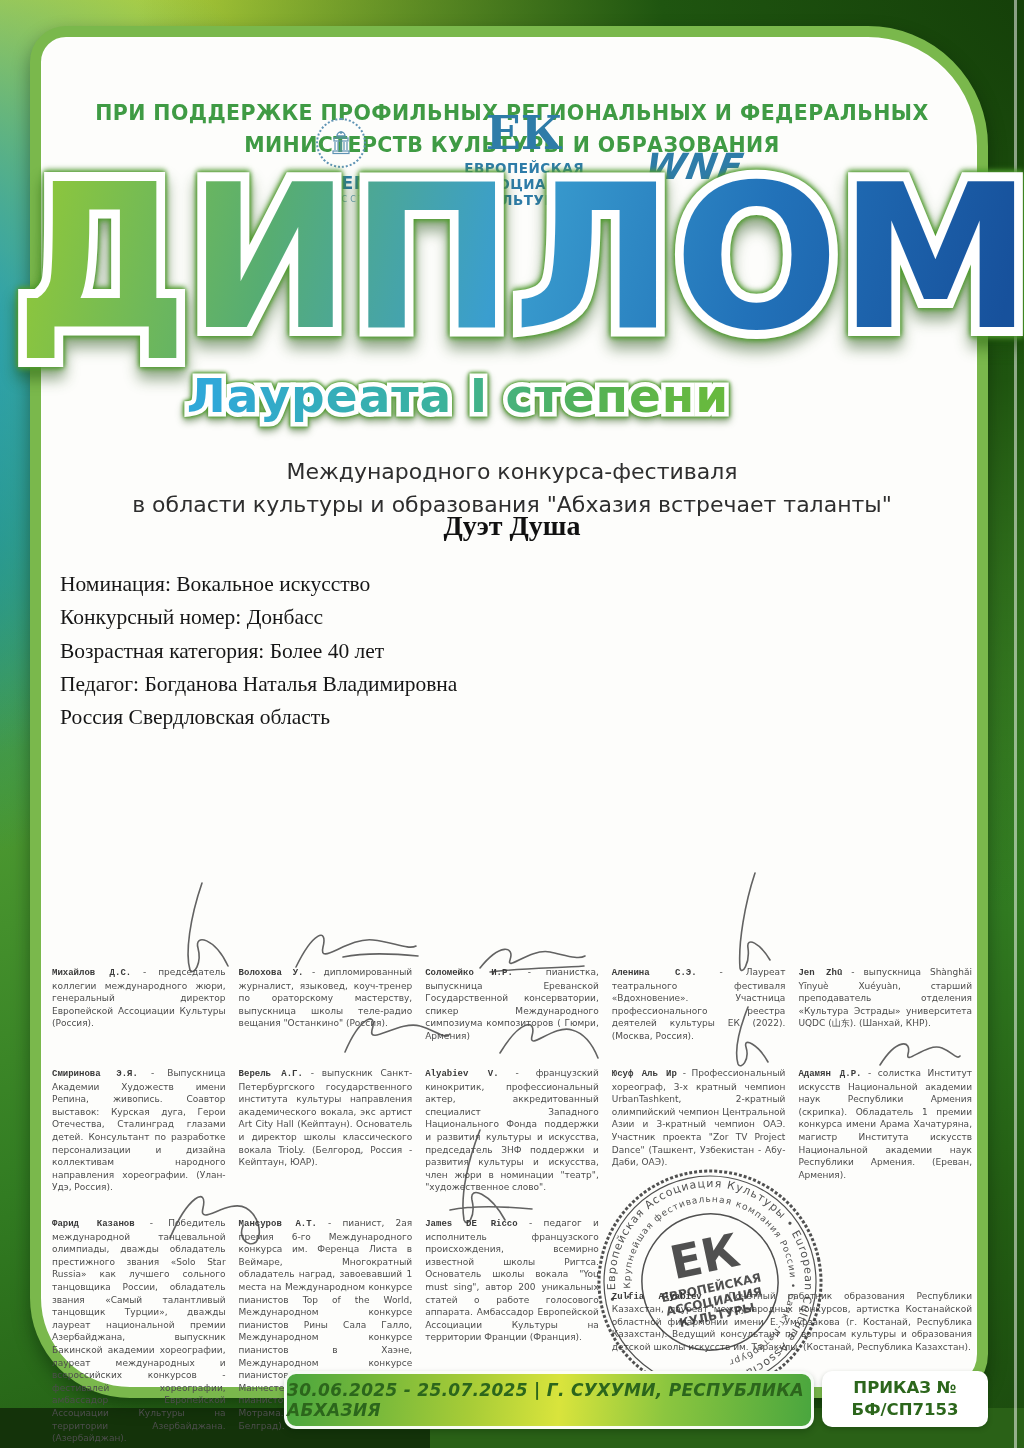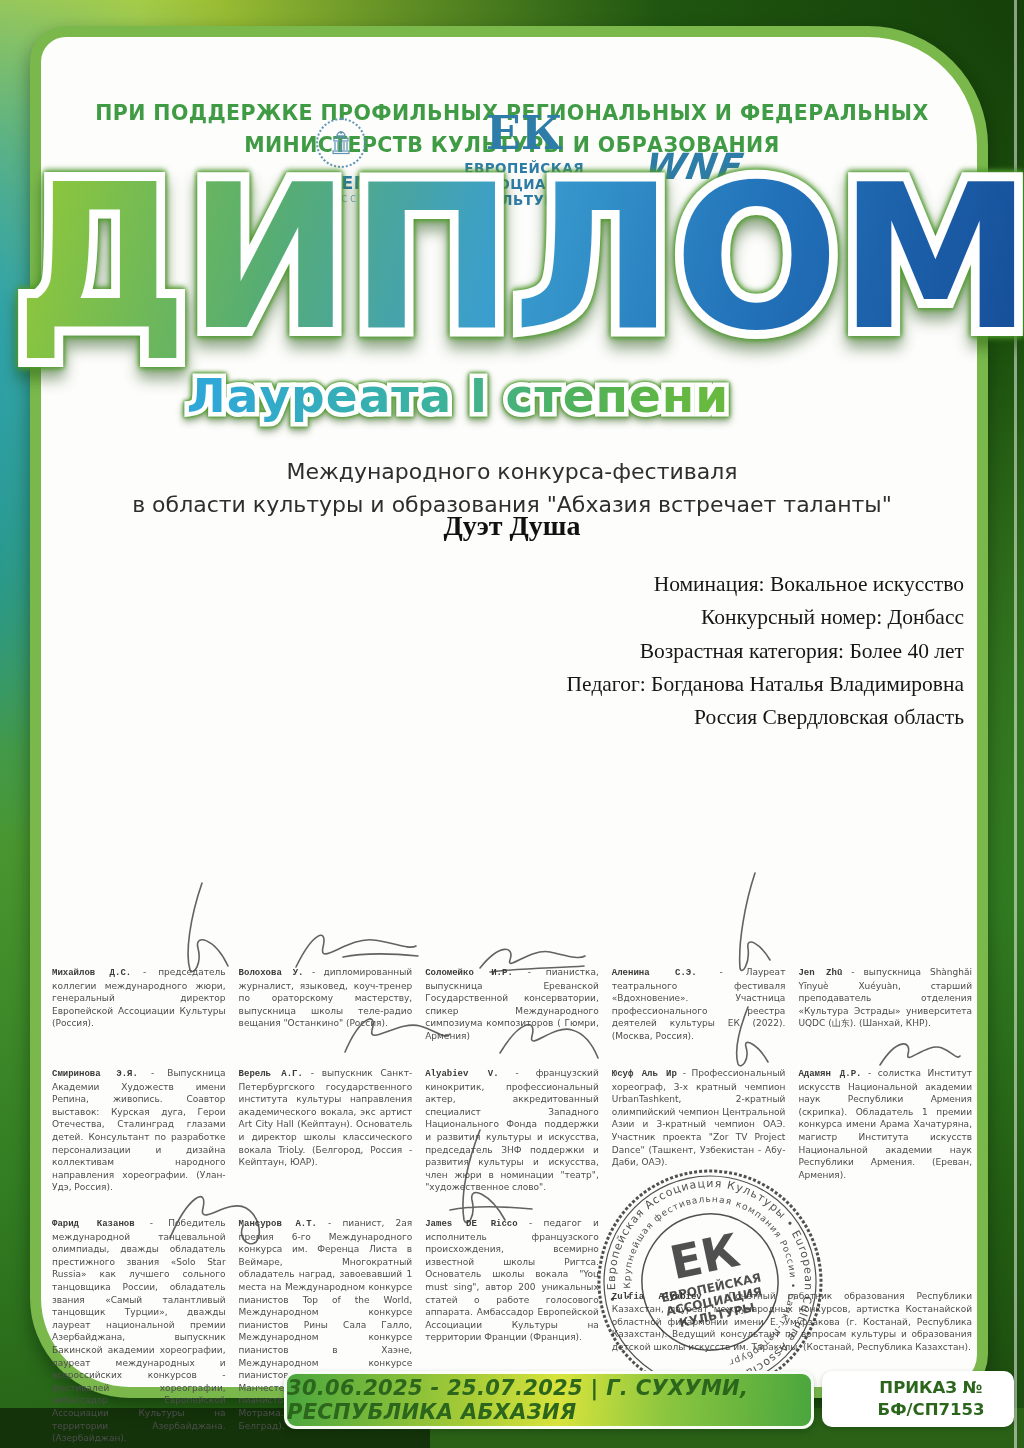--- a/index.html
+++ b/index.html
@@ -54,21 +54,21 @@
   .degree-title{left:0;top:372px;width:916px;text-align:center;font-weight:900;font-size:47px;line-height:1;letter-spacing:1px;
     filter:drop-shadow(0 0 2px #4f9b2d) drop-shadow(0 0 1px #4f9b2d) drop-shadow(0 4px 3px rgba(25,70,8,.4));}
   .degree-title .back{position:absolute;left:0;top:0;width:100%;-webkit-text-stroke:9px #fff;color:#fff;}
   .degree-title .front{position:relative;
     background:linear-gradient(92deg,#2fa8d8 5%,#3ab2a0 45%,#54b254 75%,#67b93f 95%);
     -webkit-background-clip:text;background-clip:text;color:transparent;}
 
   .subtitle{left:60px;top:444px;width:904px;text-align:center;color:#2e2e2e;font-size:22px;line-height:1.5;margin-top:11px;}
   .recipient{left:60px;top:510px;width:904px;text-align:center;color:#111;
     font-family:"Liberation Serif","DejaVu Serif",serif;font-weight:bold;font-size:28px;}
-  .details{left:60px;top:568px;width:904px;text-align:right;color:#161616;
+  .details{left:60px;top:568px;width:904px;text-align:left;color:#161616;
     font-family:"Liberation Serif","DejaVu Serif",serif;font-size:21.5px;line-height:1.55;}
 
   
   .jury{left:52px;top:966px;width:920px;display:grid;grid-template-columns:repeat(5,1fr);
     grid-template-rows:auto auto;column-gap:13px;color:#4d4d4d;font-size:9px;line-height:1.4;text-align:justify;}
   .jcol{display:flex;flex-direction:column;}
   .jcol-1,.jcol-2,.jcol-3{grid-row:1/3;}
   .jcol-4{grid-row:1;grid-column:4;}
   .jcol-5{grid-row:1;grid-column:5;}
   .jury-wide{grid-row:2;grid-column:4/6;margin-top:4px;}
@@ -82,26 +82,26 @@
   .sig path{fill:none;stroke:#3c3c3c;stroke-width:1.6;stroke-linecap:round;}
 
   
   .stamp{left:592px;top:1164px;width:236px;height:236px;opacity:.85;transform:rotate(-12deg);}
   .stamp text{fill:#333;font-family:"DejaVu Sans",sans-serif;}
 
   
   .footer-bar{left:284px;top:1371px;width:524px;height:52px;border:3px solid rgba(255,255,255,.95);border-radius:12px;
     background:linear-gradient(94deg,#4aa63e 0%,#a7cc37 35%,#d9e43c 52%,#8cc63f 72%,#4aa63e 100%);
     display:flex;align-items:center;justify-content:center;
-    color:#2c661c;font-weight:bold;font-style:italic;font-size:21px;letter-spacing:.3px;
+    color:#2c661c;font-weight:bold;font-style:italic;font-size:17px;letter-spacing:.3px;
     box-shadow:0 3px 6px rgba(0,30,0,.25);}
   .order-box{left:822px;top:1371px;width:166px;height:56px;background:#fff;border-radius:10px;
     display:flex;flex-direction:column;align-items:center;justify-content:center;
     color:#2c661c;font-weight:bold;font-size:16.5px;line-height:1.35;
-    box-shadow:0 2px 5px rgba(0,30,0,.25);padding-left:26px;}
+    box-shadow:0 2px 5px rgba(0,30,0,.25);}
 </style>
 </head>
 <body>
 
 <div class="bottom-dark"></div>
 <div class="edge-stripe"></div>
 
 <div class="card"></div>
 
 <div class="layer support-header">ПРИ ПОДДЕРЖКЕ ПРОФИЛЬНЫХ РЕГИОНАЛЬНЫХ И ФЕДЕРАЛЬНЫХ МИНИСТЕРСТВ КУЛЬТУРЫ И ОБРАЗОВАНИЯ</div>

